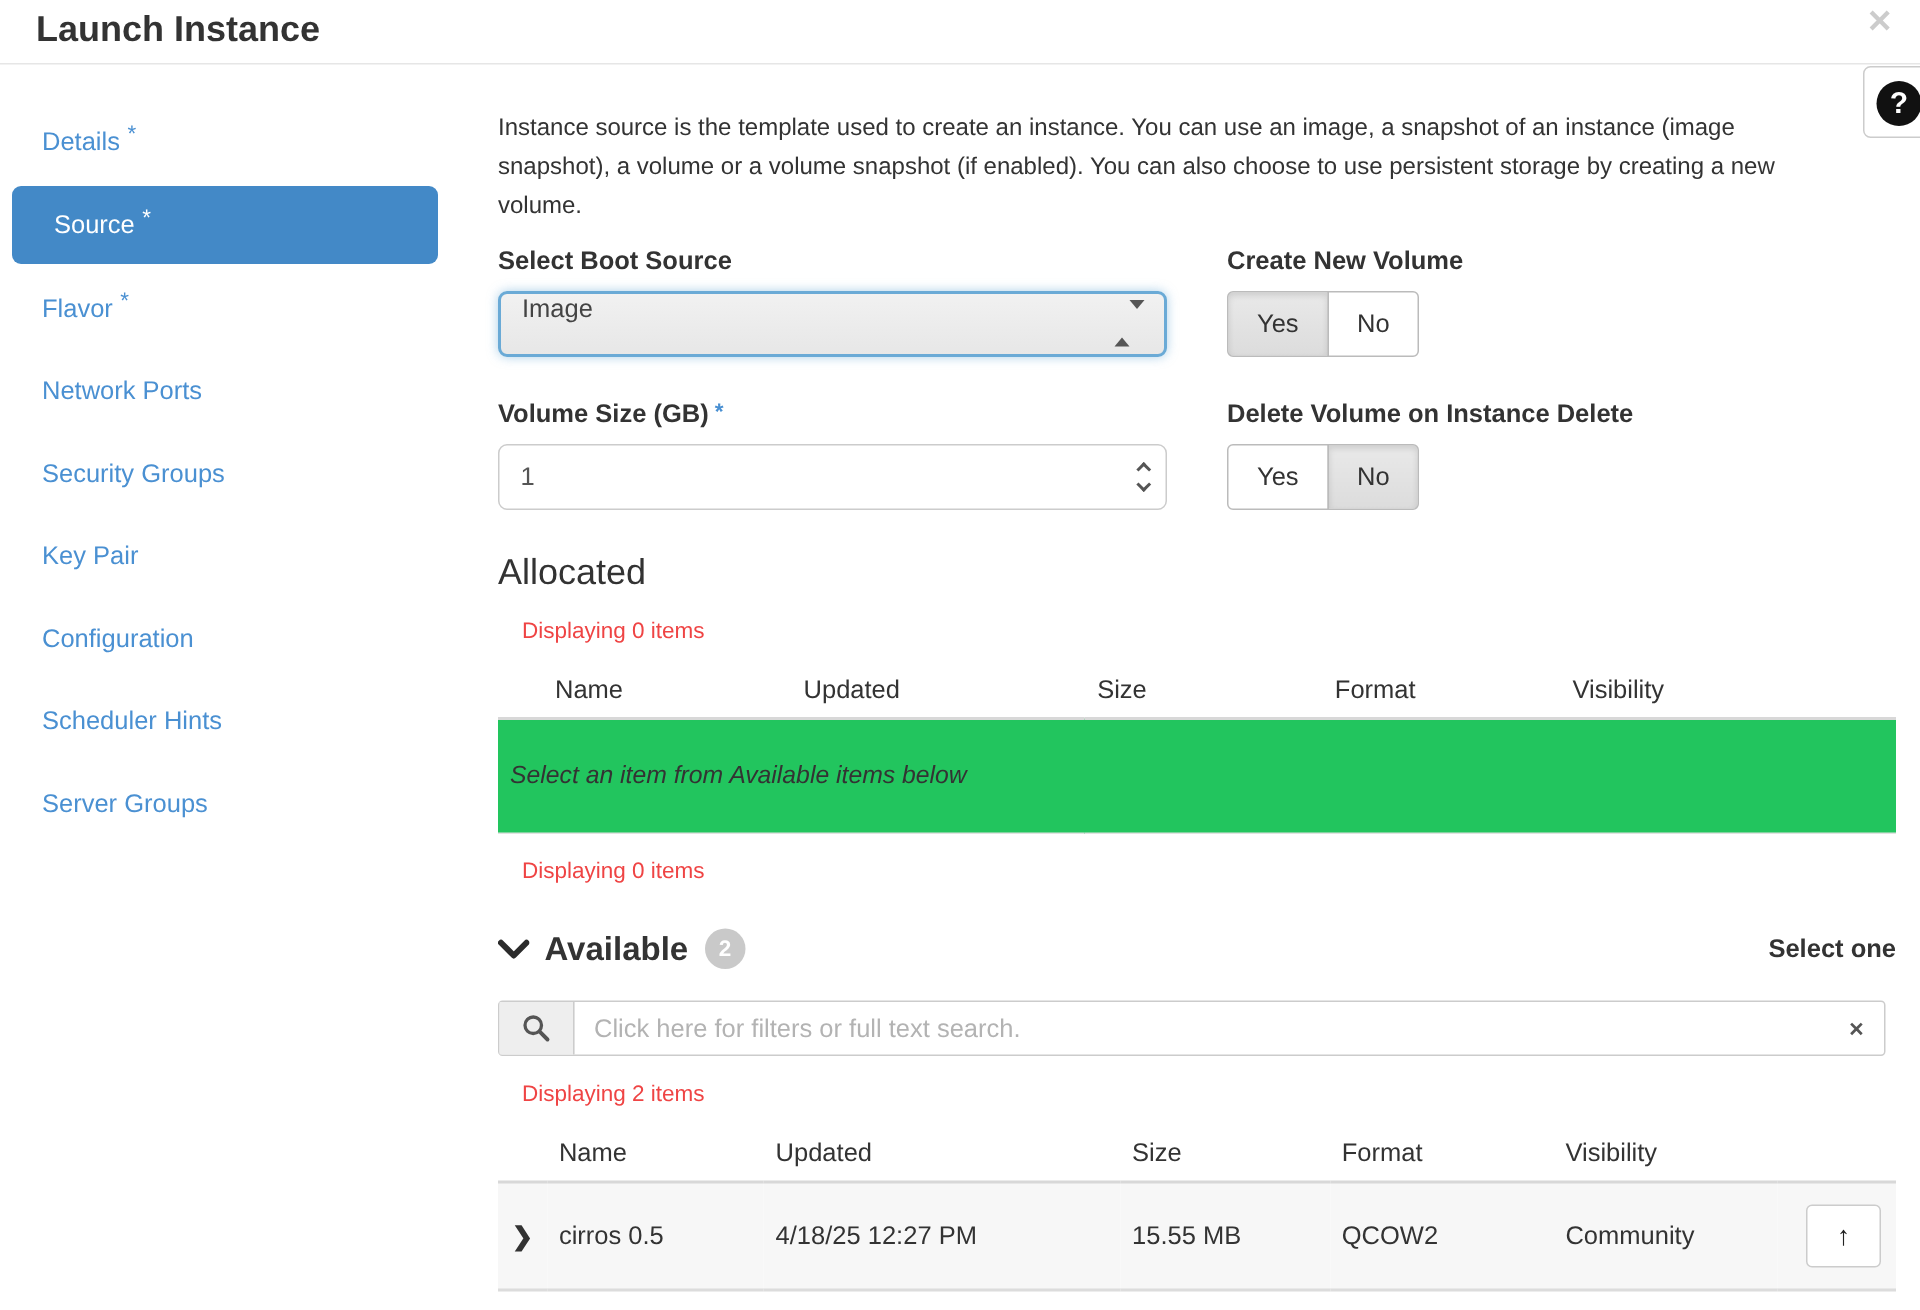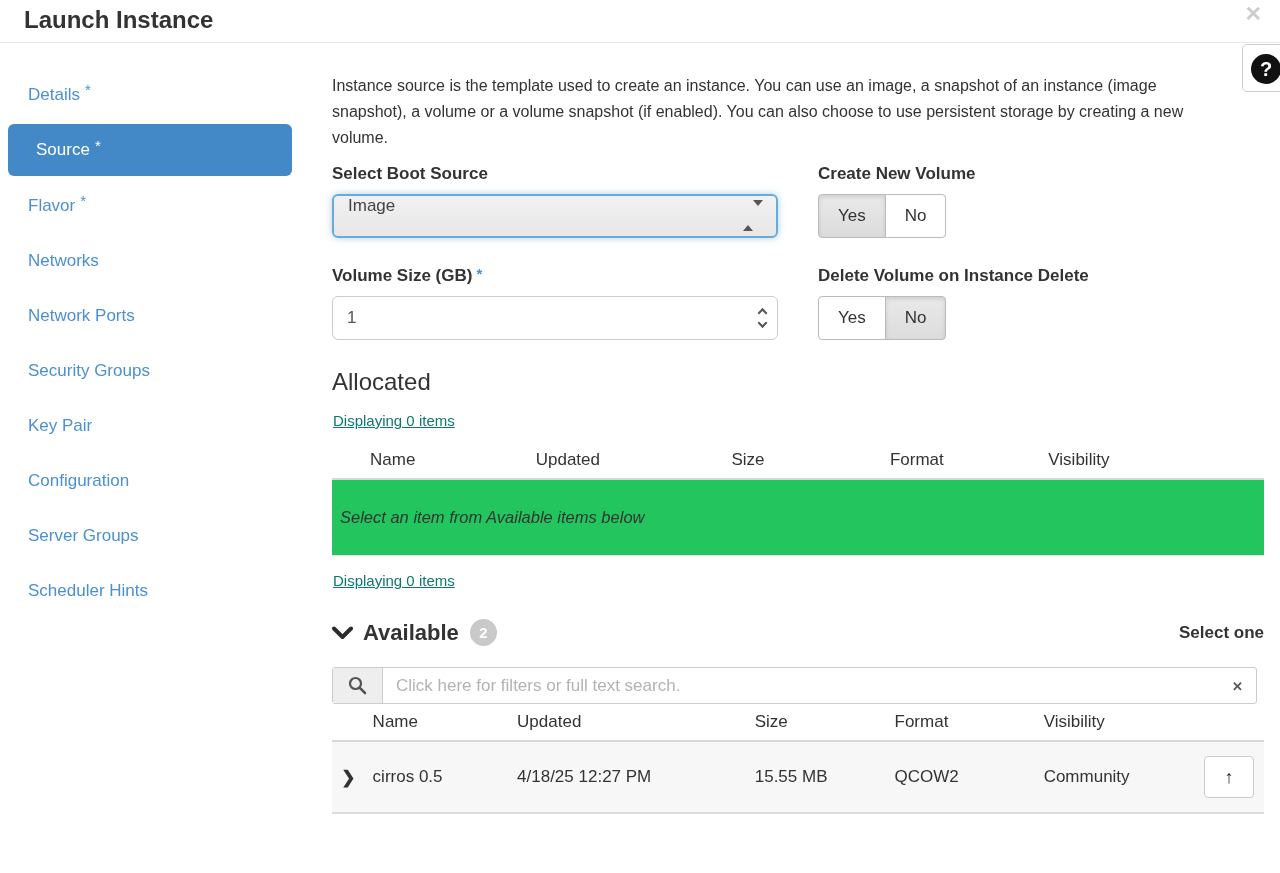--- a/index.html
+++ b/index.html
@@ -85,21 +85,21 @@
     padding: 0 34px 0 14px; font-size: 17px; color: #555;
     font-family: "Liberation Sans", sans-serif; outline: none;
     -moz-appearance: textfield; appearance: textfield;
   }
   .spinner { position: absolute; right: 12px; top: 50%; transform: translateY(-50%); display: flex; flex-direction: column; gap: 3px; cursor: pointer; }
   .chev-up { width: 7px; height: 7px; border-left: 2px solid #555; border-top: 2px solid #555; transform: rotate(45deg); }
   .chev-down { width: 7px; height: 7px; border-right: 2px solid #555; border-bottom: 2px solid #555; transform: rotate(45deg); }
 
   
   .section-heading { font-size: 24px; font-weight: 400; color: #333; margin: 10px 0 16px; }
-  .displaying { font-size: 15px; color: #0f766e; margin: 0 0 13px 1px; text-decoration: underline; }
+  .displaying { font-size: 15px; color: #ef4444; margin: 0 0 13px 16px; }
   .displaying.below { margin-top: 16px; margin-bottom: 0; }
 
   table { width: 100%; border-collapse: collapse; }
   th { text-align: left; font-weight: normal; font-size: 17px; color: #333; padding: 8px; border-bottom: 2px solid #d8d8d8; }
   .alloc-table th:first-child { padding-left: 38px; }
   .empty-cell {
     background: #22c55e; text-align: left; font-style: italic;
     font-size: 16.5px; color: #333; padding: 28px 8px;
     border-bottom: 1px solid #e2e2e2;
   }
@@ -167,39 +167,36 @@
     </div>
     <div class="nav-item active">
       <span>Source</span>
       <span class="req">*</span>
     </div>
     <div class="nav-item">
       <span>Flavor</span>
       <span class="req">*</span>
     </div>
     <div class="nav-item">
-      <span>Networks</span>
-    </div>
-    <div class="nav-item">
       <span>Network Ports</span>
     </div>
     <div class="nav-item">
       <span>Security Groups</span>
     </div>
     <div class="nav-item">
       <span>Key Pair</span>
     </div>
     <div class="nav-item">
       <span>Configuration</span>
     </div>
     <div class="nav-item">
+      <span>Scheduler Hints</span>
+    </div>
+    <div class="nav-item">
       <span>Server Groups</span>
-    </div>
-    <div class="nav-item">
-      <span>Scheduler Hints</span>
     </div>
   </div>
 
   <div class="content">
 
     <p class="description">Instance source is the template used to create an instance. You can use an image, a snapshot of an instance (image snapshot), a volume or a volume snapshot (if enabled). You can also choose to use persistent storage by creating a new volume.</p>
 
     <div class="form-row">
       <div class="col-left">
         <span class="field-label">Select Boot Source</span>
@@ -288,20 +285,21 @@
       <div class="search-icon-seg">
         <svg width="19" height="19" viewBox="0 0 19 19">
             <circle cx="7.5" cy="7.5" r="5.5" fill="none" stroke="#555" stroke-width="2.2"></circle>
             <line x1="11.8" y1="11.8" x2="17" y2="17" stroke="#555" stroke-width="2.6" stroke-linecap="round"></line>
           </svg>
       </div>
       <input class="search-input" type="text" placeholder="Click here for filters or full text search." style="">
       <span class="clear-x">✕</span>
     </div>
 
+    <div class="displaying" style="margin-top:17px;">Displaying 2 items</div>
 
     <table class="avail-table">
       <colgroup>
           <col style="width:3.5%">
           <col style="width:15.5%">
           <col style="width:25.5%">
           <col style="width:15%">
           <col style="width:16%">
           <col style="width:16%">
           <col style="width:8.5%">

